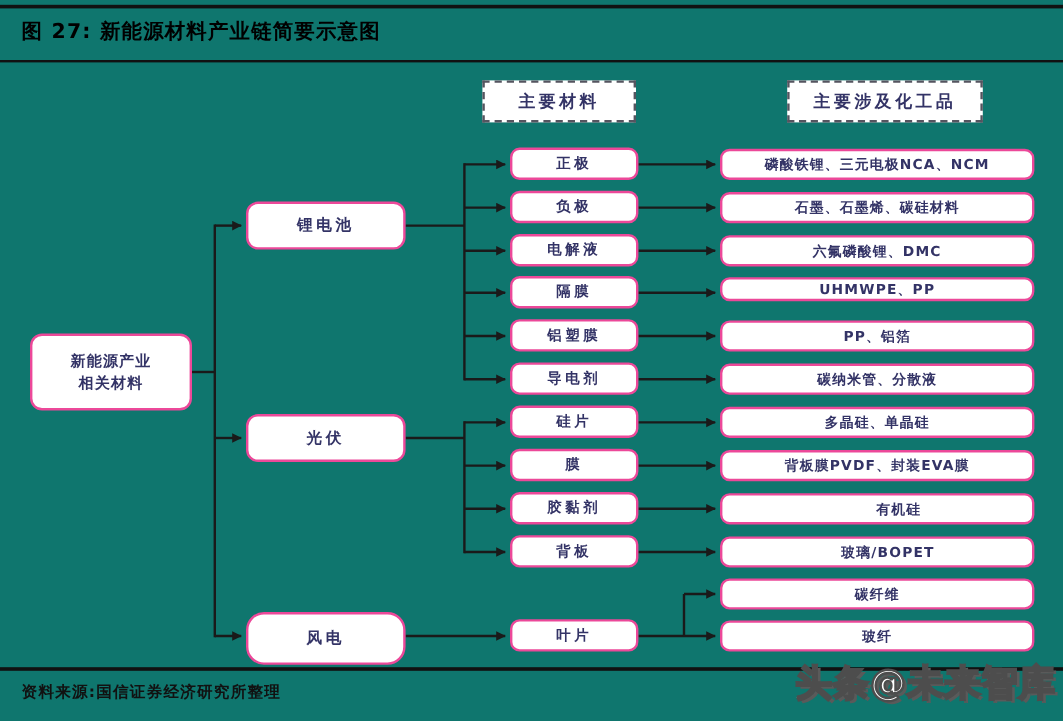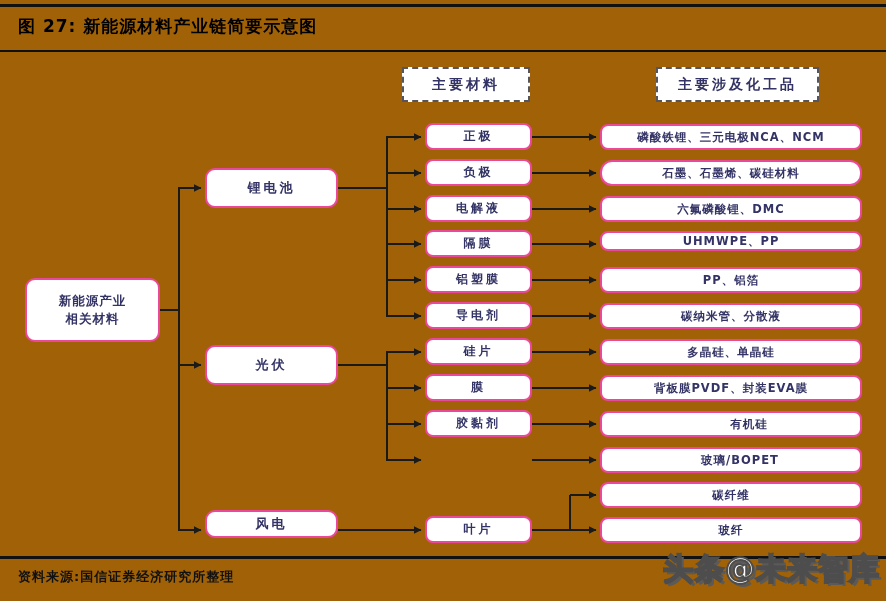--- a/index.html
+++ b/index.html
@@ -1,20 +1,20 @@
 <!DOCTYPE html>
 <html><head>
 <meta charset="utf-8">
 <style>
   * { margin: 0; padding: 0; box-sizing: border-box; }
   body { font-family: "DejaVu Sans", "Liberation Sans", sans-serif; background: #ffffff; }
   .canvas {
     position: relative;
     width: 886px; height: 601px;
-    background: #a16207;
+    background: #0f766e;
     overflow: hidden;
   }
   .hrule { position: absolute; left: 0; width: 886px; background: #111111; }
   .title {
     position: absolute; left: 18px; top: 15px;
     font-size: 17px; font-weight: bold; color: #000000;
     letter-spacing: 1px;
   }
   svg.wires { position: absolute; left: 0; top: 0; }
   .dashedbox {
@@ -114,35 +114,36 @@
 
   <div class="node rootbox" style="left:25px; top:278px; width:135px; height:64px;">
     <div>
       <div>新能源产业</div>
       <div>相关材料</div>
     </div>
   </div>
 
   <div class="node catbox" style="left:205px; top:168px; width:133px; height:40px;">锂电池</div>
   <div class="node catbox" style="left:205px; top:345px; width:133px; height:40px;">光伏</div>
-  <div class="node catbox" style="left:205px; top:510px; width:133px; height:28px;">风电</div>
+  <div class="node catbox" style="left:205px; top:510px; width:133px; height:44px;border-radius:15px;">风电</div>
 
   <div class="node matbox" style="left:425px; top:123px; width:107px; height:27px;">正极</div>
   <div class="node matbox" style="left:425px; top:159px; width:107px; height:27px;">负极</div>
   <div class="node matbox" style="left:425px; top:195px; width:107px; height:27px;">电解液</div>
   <div class="node matbox" style="left:425px; top:230px; width:107px; height:27px;">隔膜</div>
   <div class="node matbox" style="left:425px; top:266px; width:107px; height:27px;">铝塑膜</div>
   <div class="node matbox" style="left:425px; top:302px; width:107px; height:27px;">导电剂</div>
   <div class="node matbox" style="left:425px; top:338px; width:107px; height:27px;">硅片</div>
   <div class="node matbox" style="left:425px; top:374px; width:107px; height:27px;">膜</div>
   <div class="node matbox" style="left:425px; top:410px; width:107px; height:27px;">胶黏剂</div>
+  <div class="node matbox" style="left:425px; top:446px; width:107px; height:27px;">背板</div>
   <div class="node matbox" style="left:425px; top:516px; width:107px; height:27px;">叶片</div>
 
   <div class="node chembox" style="left:600px; top:124px; width:262px; height:26px;">磷酸铁锂、三元电极NCA、NCM</div>
-  <div class="node chembox" style="left:600px; top:160px; width:262px; height:26px;border-radius:12px;">石墨、石墨烯、碳硅材料</div>
+  <div class="node chembox" style="left:600px; top:160px; width:262px; height:26px;">石墨、石墨烯、碳硅材料</div>
   <div class="node chembox" style="left:600px; top:196px; width:262px; height:26px;">六氟磷酸锂、DMC</div>
   <div class="node chembox" style="left:600px; top:231px; width:262px; height:20px;">UHMWPE、PP</div>
   <div class="node chembox" style="left:600px; top:267px; width:262px; height:26px;">PP、铝箔</div>
   <div class="node chembox" style="left:600px; top:303px; width:262px; height:26px;">碳纳米管、分散液</div>
   <div class="node chembox" style="left:600px; top:339px; width:262px; height:26px;">多晶硅、单晶硅</div>
   <div class="node chembox" style="left:600px; top:375px; width:262px; height:26px;">背板膜PVDF、封装EVA膜</div>
   <div class="node chembox" style="left:600px; top:411px; width:262px; height:26px;padding-left:36px;">有机硅</div>
   <div class="node chembox" style="left:600px; top:447px; width:262px; height:26px;padding-left:18px;">玻璃/BOPET</div>
   <div class="node chembox" style="left:600px; top:482px; width:262px; height:26px;">碳纤维</div>
   <div class="node chembox" style="left:600px; top:517px; width:262px; height:26px;">玻纤</div>

